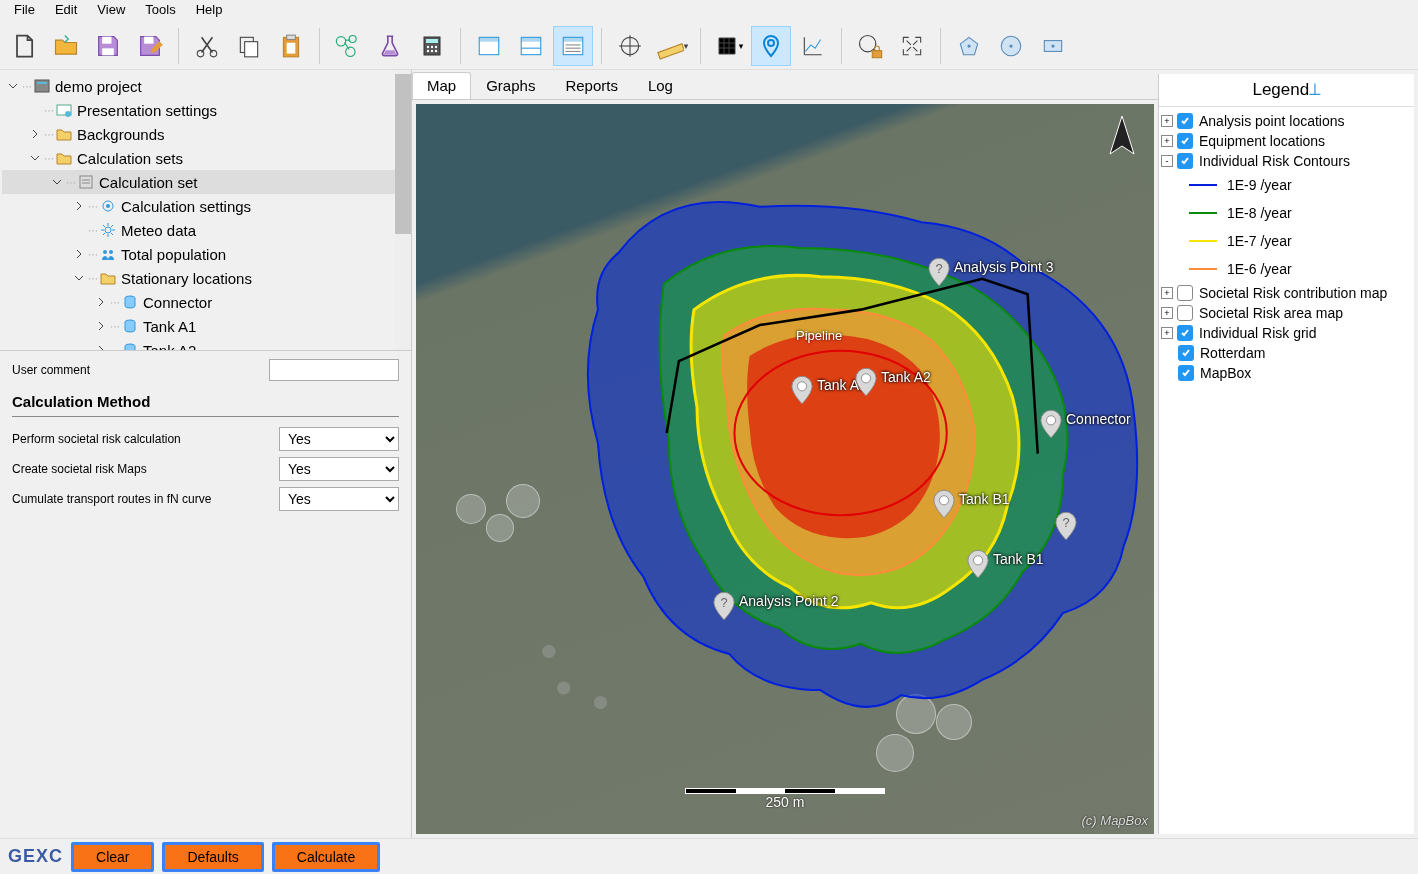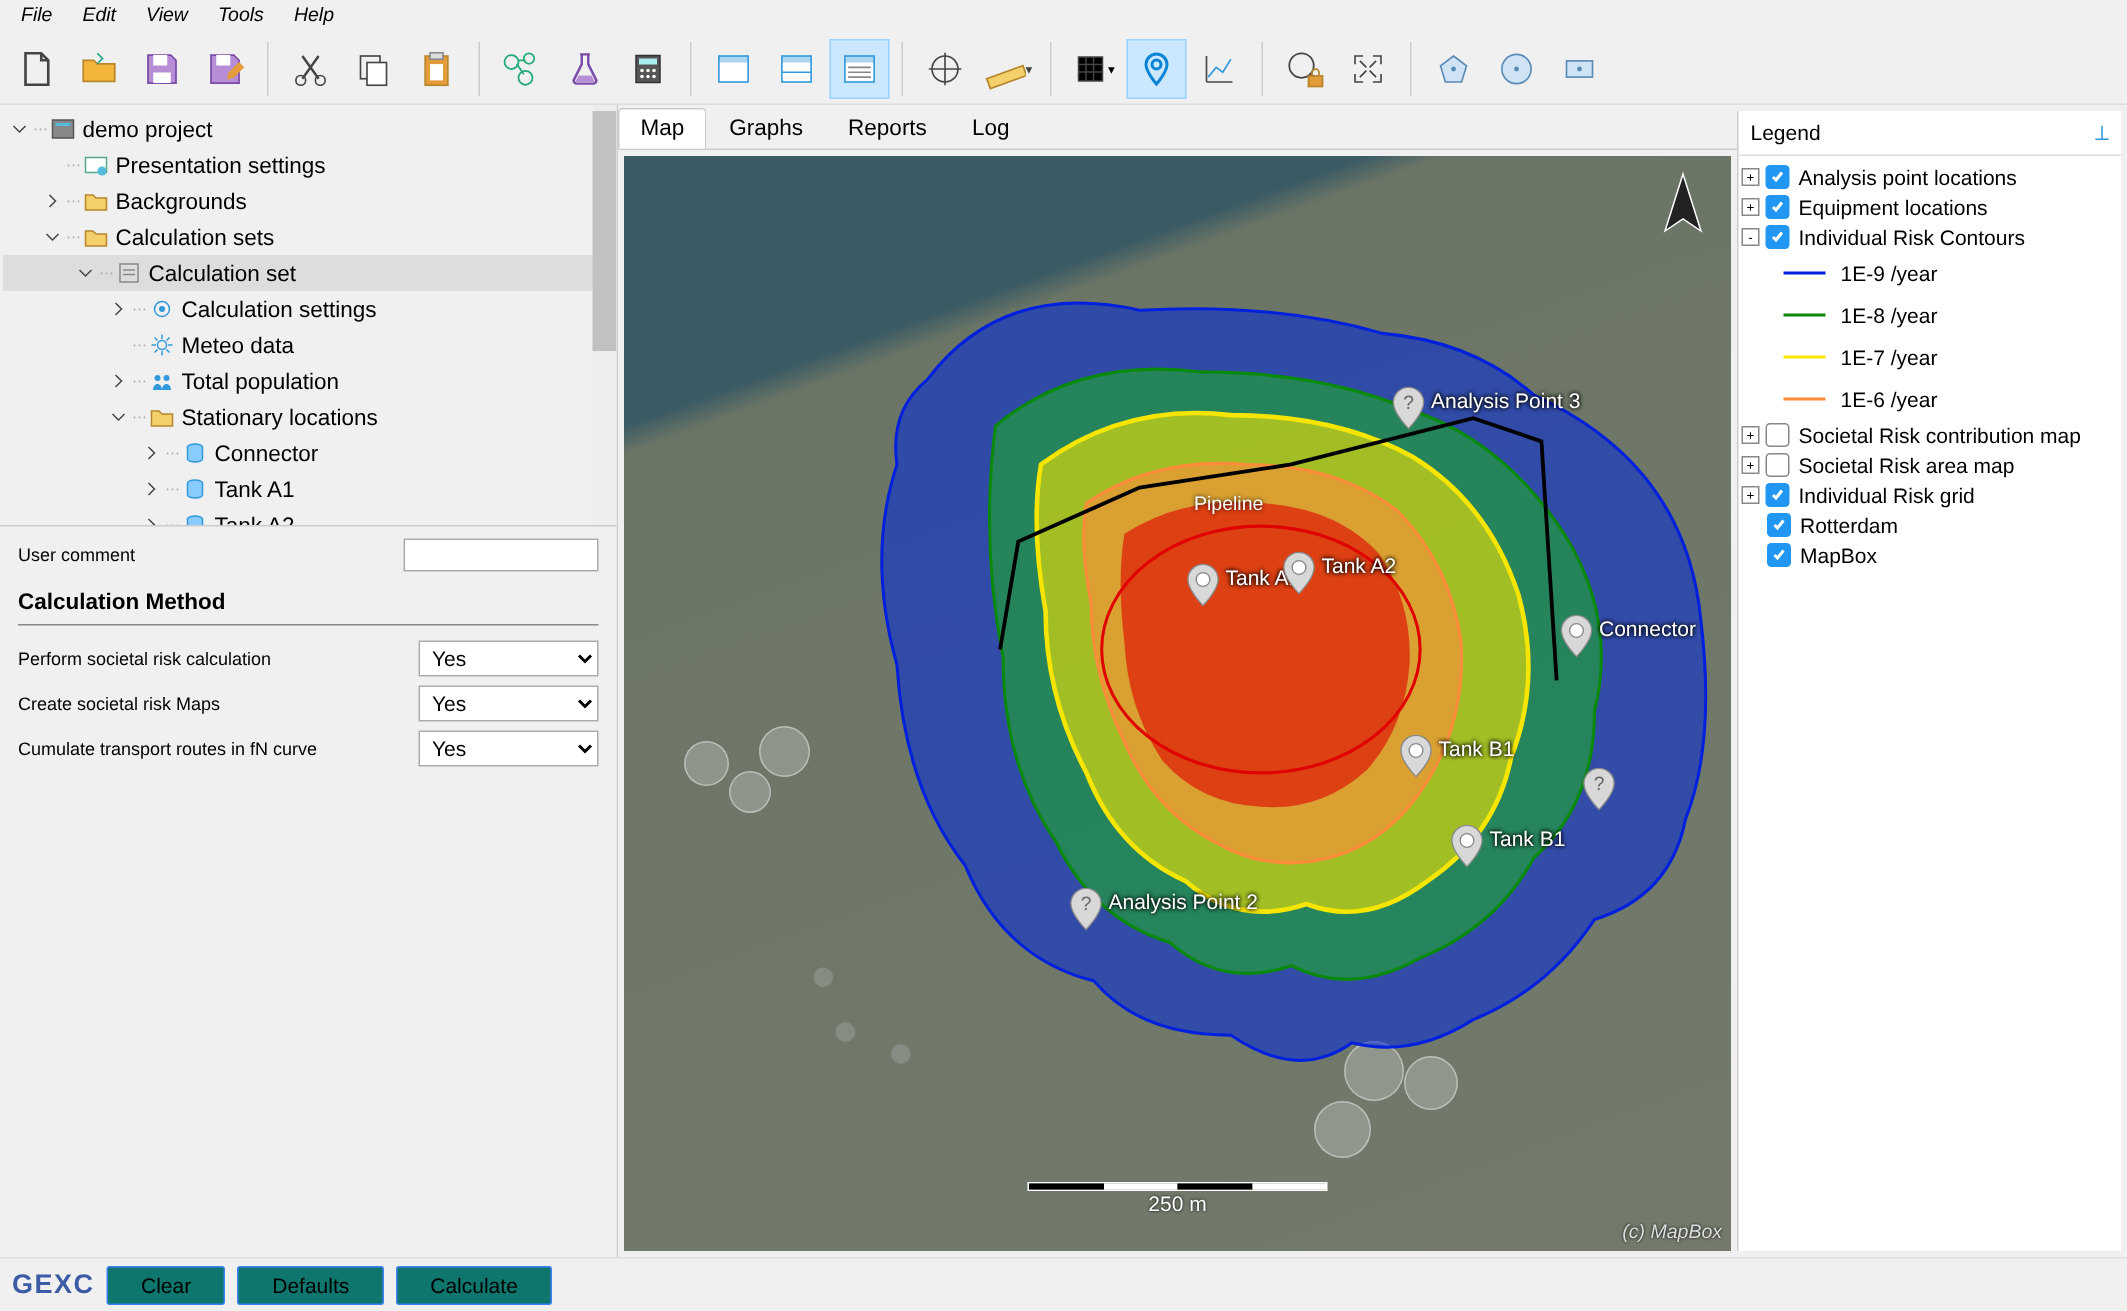--- a/index.html
+++ b/index.html
@@ -1,20 +1,20 @@
 <!DOCTYPE html>
 <html><head>
 <meta charset="utf-8">
 <style>
 * { box-sizing: border-box; margin: 0; padding: 0; font-family: "Segoe UI", Arial, sans-serif; }
 body { width: 1418px; height: 874px; background: #f0f0f0; overflow: hidden; font-size: 14px; }
 
 
 .menubar { height: 22px; background: #f0f0f0; display: flex; padding: 0 4px; font-size: 13px; }
-.menubar-item { padding: 2px 10px; cursor: default; font-style: italic; }
+.menubar-item { padding: 2px 10px; cursor: default; }
 
 
 .toolbar { height: 48px; background: #f0f0f0; display: flex; align-items: center; padding: 2px 4px; gap: 2px; border-bottom: 1px solid #ddd; }
 .tb-btn { width: 40px; height: 40px; display: flex; align-items: center; justify-content: center; cursor: default; border: 1px solid transparent; }
 .tb-btn.sel { background: #cce8ff; border-color: #99d1ff; }
 .tb-sep { width: 1px; height: 36px; background: #ccc; margin: 0 6px; }
 
 
 .main { display: flex; height: calc(100% - 22px - 48px - 36px); }
 .left { width: 412px; display: flex; flex-direction: column; border-right: 1px solid #ccc; }
@@ -43,33 +43,33 @@
 .tabs { height: 30px; display:flex; border-bottom:1px solid #ccc; background:#f0f0f0;}
 .tab { padding: 4px 14px; font-size:15px; cursor:default; border:1px solid transparent; border-bottom:none; margin-top:2px;}
 .tab.active{ background:#fff; border-color:#ccc; border-radius:3px 3px 0 0;}
 
 
 .mapcol { flex:1; display:flex; flex-direction:column;}
 .maparea { flex:1; position:relative; background:#6b7a72; margin:4px;}
 .legend { width:256px; background:#fff; border-left:1px solid #ccc; margin:4px 4px 4px 0;}
 
 
-.legend-head{ display:flex; justify-content:space-between; padding:6px 8px; font-size:14px; border-bottom:1px solid #ddd;}
+.legend-head{ display:flex; justify-content:center; padding:6px 8px; font-size:17px; border-bottom:1px solid #ddd;}
 .legend-body{ padding:4px 2px; font-size:14px;}
 .lg-row{ display:flex; align-items:center; padding:2px 0;}
 .lg-exp{ width:12px; height:12px; border:1px solid #888; font-size:9px; line-height:10px; text-align:center; margin-right:4px; cursor:default;}
 .lg-chk{ width:16px; height:16px; margin-right:6px;}
 .lg-chk-on{ background:#2196f3; border-radius:3px; display:inline-flex;align-items:center;justify-content:center;}
 .lg-chk-off{ border:1px solid #888; border-radius:3px;}
 .lg-line{ width:28px; height:2px; margin:0 10px 0 28px;}
 
 
 .footer{ height:36px; display:flex; align-items:center; padding:0 8px; gap:8px; background:#f0f0f0; border-top:1px solid #ddd;}
 .logo{ font-size:18px; font-weight:700; color:#3b5ba5; letter-spacing:1px;}
-.fbtn{ padding:4px 22px; background:#0f766e; border:1px solid #3b82f6; border-radius:2px; font-size:14px; cursor:default;}
+.fbtn{ padding:4px 22px; background:#f97316; border:3px solid #3b82f6; border-radius:2px; font-size:14px; cursor:default;}
 
 
 .sat{ position:absolute; inset:0; background:
   linear-gradient(160deg, #3a5a64 0%, #3a5a64 18%, #6b7566 20%, #737a6b 100%);
   overflow:hidden;
 }
 .sat::after{content:"";position:absolute;inset:0;background:
   radial-gradient(circle at 20% 80%, #aaa 6px, transparent 7px),
   radial-gradient(circle at 25% 82%, #aaa 6px, transparent 7px),
   radial-gradient(circle at 18% 75%, #aaa 6px, transparent 7px);

